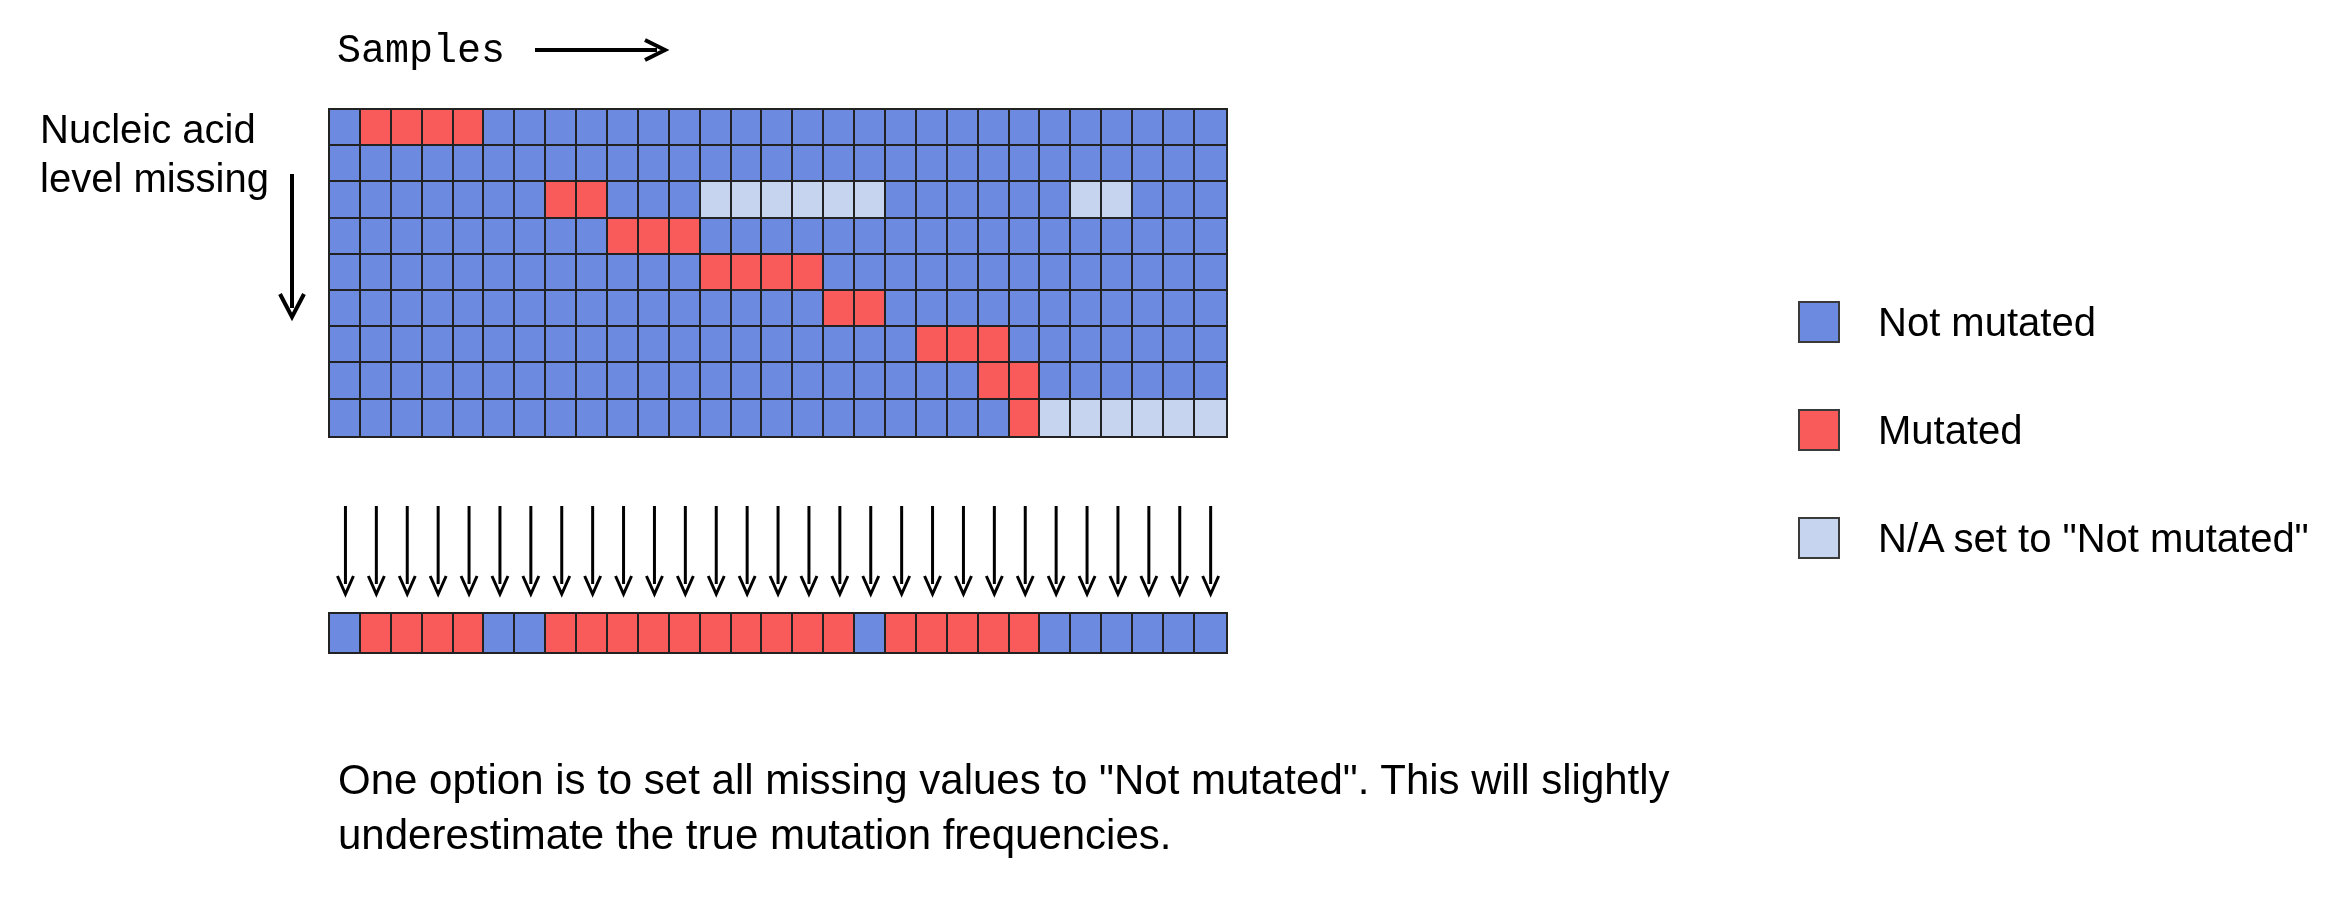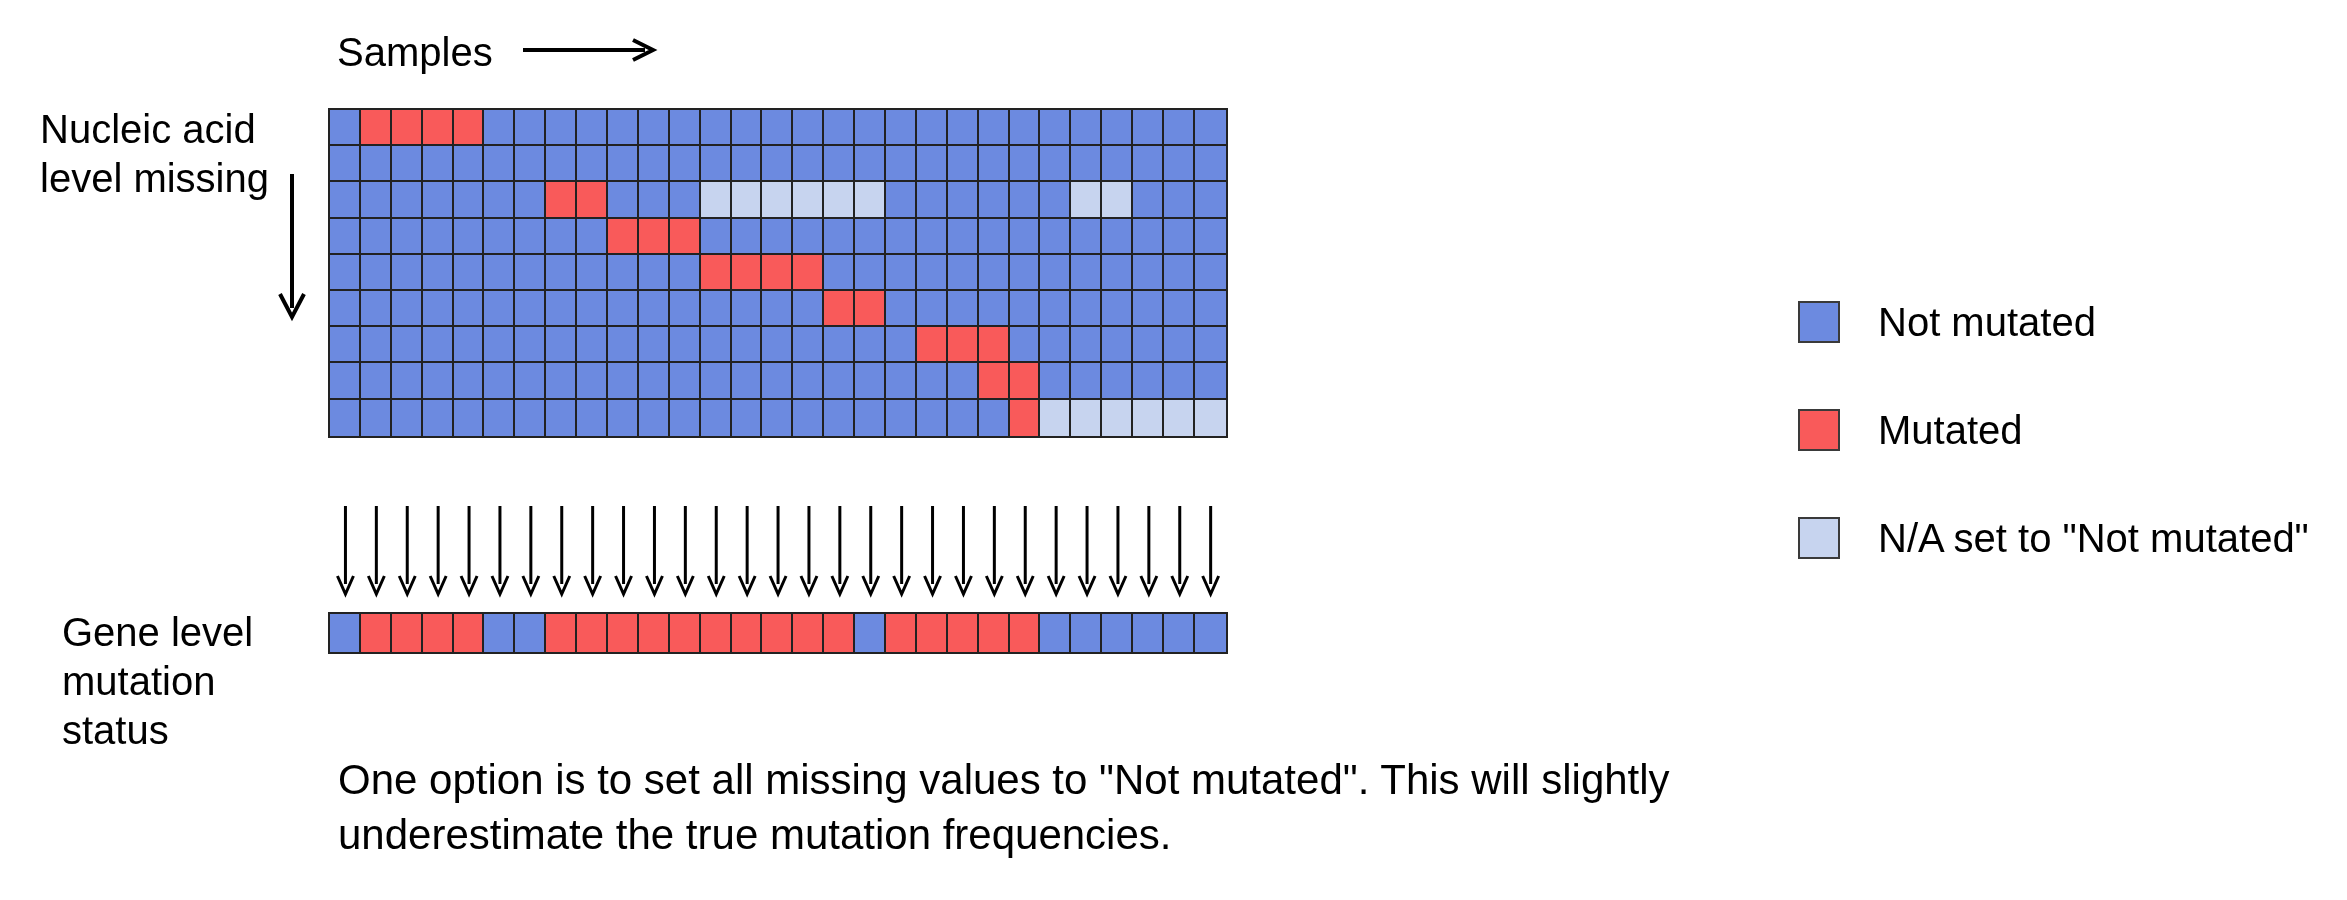--- a/index.html
+++ b/index.html
@@ -26,20 +26,21 @@
 
   
   #samples-header {
     position: absolute;
     left: 337px;
     top: 32px;
     display: flex;
     align-items: center;
     gap: 28px;
     white-space: nowrap;
+    font-family: Liberation Mono, monospace;
   }
   #samples-header .label {
     font-size: 40px;
     line-height: 1;
     letter-spacing: 0px;
   }
   .arrow-right {
     display: block;
   }
 
@@ -565,21 +566,20 @@
         <g>
           <line x1="851.75" y1="2" x2="851.75" y2="80" stroke="#000" stroke-width="3"></line>
           <polyline points="843.75,72 851.75,90 859.75,72" fill="none" stroke="#000" stroke-width="3"></polyline>
         </g>
         <g>
           <line x1="882.65" y1="2" x2="882.65" y2="80" stroke="#000" stroke-width="3"></line>
           <polyline points="874.65,72 882.65,90 890.65,72" fill="none" stroke="#000" stroke-width="3"></polyline>
         </g>
       </svg></div>
 
-  <div id="gene-label">Gene level mutation status</div>
 
   <div id="gene-bar">
       <div class="cell" style="background: rgb(108, 138, 224);"></div>
       <div class="cell" style="background: rgb(249, 90, 90);"></div>
       <div class="cell" style="background: rgb(249, 90, 90);"></div>
       <div class="cell" style="background: rgb(249, 90, 90);"></div>
       <div class="cell" style="background: rgb(249, 90, 90);"></div>
       <div class="cell" style="background: rgb(108, 138, 224);"></div>
       <div class="cell" style="background: rgb(108, 138, 224);"></div>
       <div class="cell" style="background: rgb(249, 90, 90);"></div>

